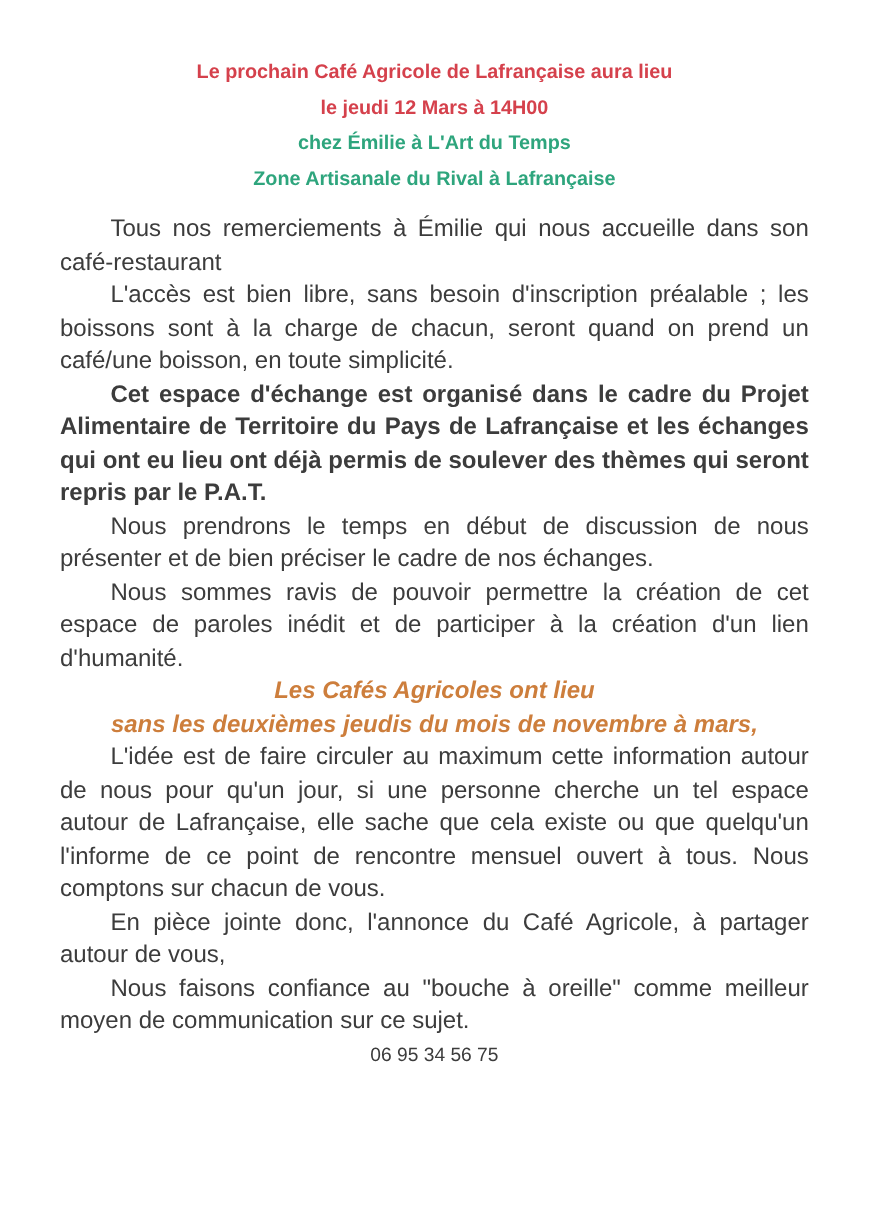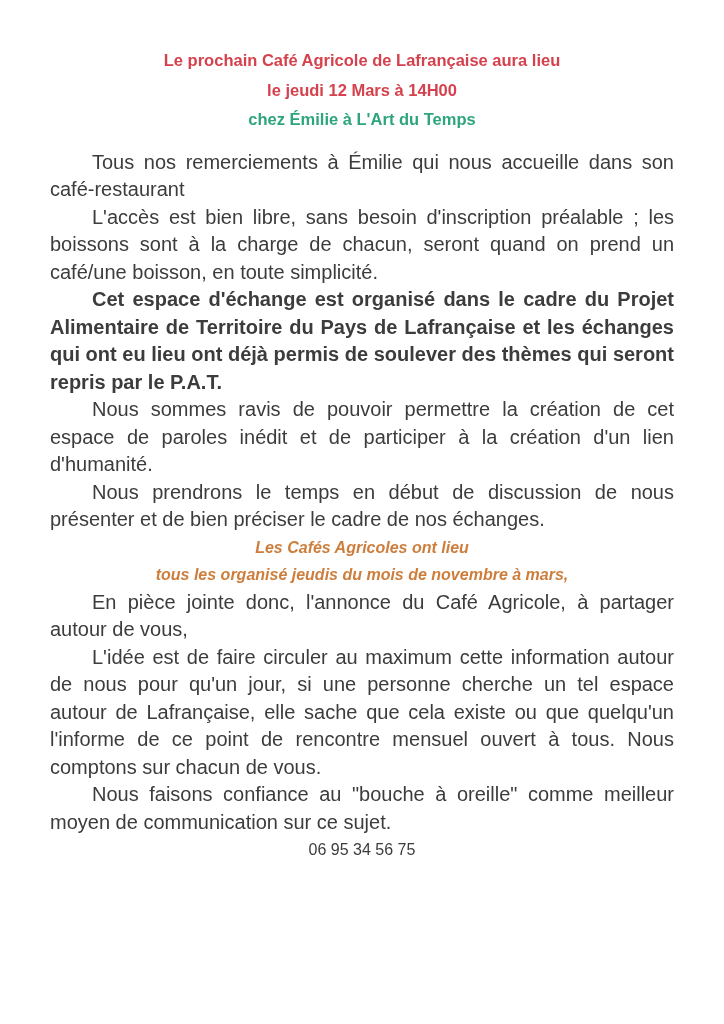--- a/index.html
+++ b/index.html
@@ -39,54 +39,55 @@
     text-align: justify;
   }
   p.para.indent { text-indent: 42px; }
   p.para.bold { font-weight: 700; }
   .highlight-line {
     margin: 0;
     text-align: center;
     color: var(--orange, #cd7e3c);
     font-weight: 700;
     font-style: italic;
-    font-size: 16px;
+    font-size: 20px;
     line-height: 27.5px;
   }
   .sig-line {
     margin: 0;
     text-align: center;
     font-size: 16px;
     line-height: 27.5px;
   }
 </style>
 </head>
 <body>
 
 <div class="page">
 
   <div class="header">
     <p class="header-line red">Le prochain Café Agricole de Lafrançaise aura lieu</p>
     <p class="header-line red">le jeudi 12 Mars à 14H00</p>
     <p class="header-line green">chez Émilie à L'Art du Temps</p>
+    <p class="header-line green">Zone Artisanale du Rival à Lafrançaise</p>
   </div>
 
   <div class="content">
 
     <p class="para indent">Tous nos remerciements à Émilie qui nous accueille dans son café-restaurant</p>
     <p class="para indent">L'accès est bien libre, sans besoin d'inscription préalable ; les boissons sont à la charge de chacun, seront quand on prend un café/une boisson, en toute simplicité.</p>
     <p class="para indent bold">Cet espace d'échange est organisé dans le cadre du Projet Alimentaire de Territoire du Pays de Lafrançaise et les échanges qui ont eu lieu ont déjà permis de soulever des thèmes qui seront repris par le P.A.T.</p>
+    <p class="para indent">Nous prendrons le temps en début de discussion de nous présenter et de bien préciser le cadre de nos échanges.</p>
     <p class="para indent">Nous sommes ravis de pouvoir permettre la création de cet espace de paroles inédit et de participer à la création d'un lien d'humanité.</p>
-    <p class="para indent">Nous prendrons le temps en début de discussion de nous présenter et de bien préciser le cadre de nos échanges.</p>
 
     <p class="highlight-line">Les Cafés Agricoles ont lieu</p>
-    <p class="highlight-line">tous les organisé jeudis du mois de novembre à mars,</p>
+    <p class="highlight-line">sans les deuxièmes jeudis du mois de novembre à mars,</p>
 
+    <p class="para indent">L'idée est de faire circuler au maximum cette information autour de nous pour qu'un jour, si une personne cherche un tel espace autour de Lafrançaise, elle sache que cela existe ou que quelqu'un l'informe de ce point de rencontre mensuel ouvert à tous. Nous comptons sur chacun de vous.</p>
     <p class="para indent">En pièce jointe donc, l'annonce du Café Agricole, à partager autour de vous,</p>
-    <p class="para indent">L'idée est de faire circuler au maximum cette information autour de nous pour qu'un jour, si une personne cherche un tel espace autour de Lafrançaise, elle sache que cela existe ou que quelqu'un l'informe de ce point de rencontre mensuel ouvert à tous. Nous comptons sur chacun de vous.</p>
     <p class="para indent">Nous faisons confiance au "bouche à oreille" comme meilleur moyen de communication sur ce sujet.</p>
   </div>
 
   <div class="signature">
     <p class="sig-line">06 95 34 56 75</p>
   </div>
 
 </div>
 
 </body></html>

